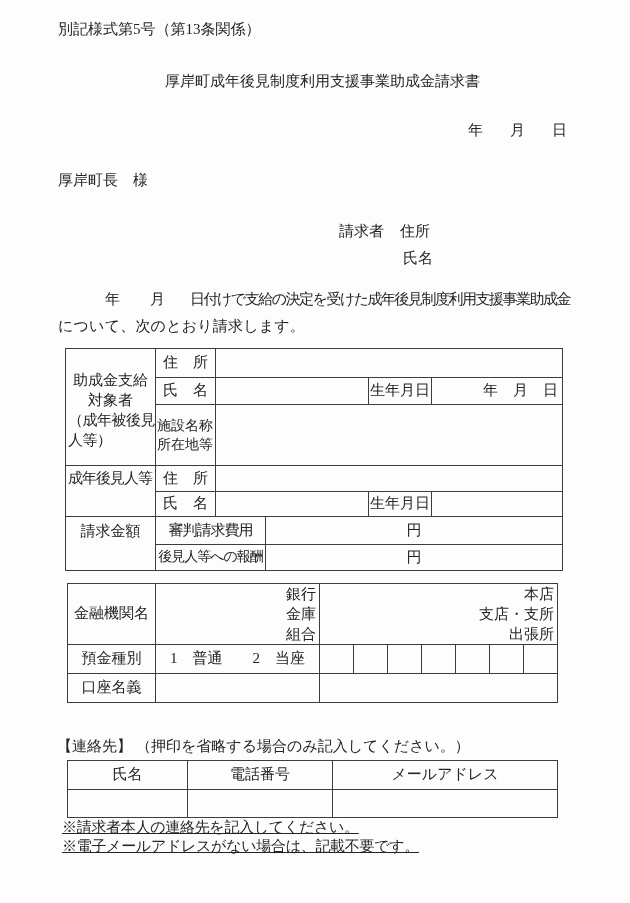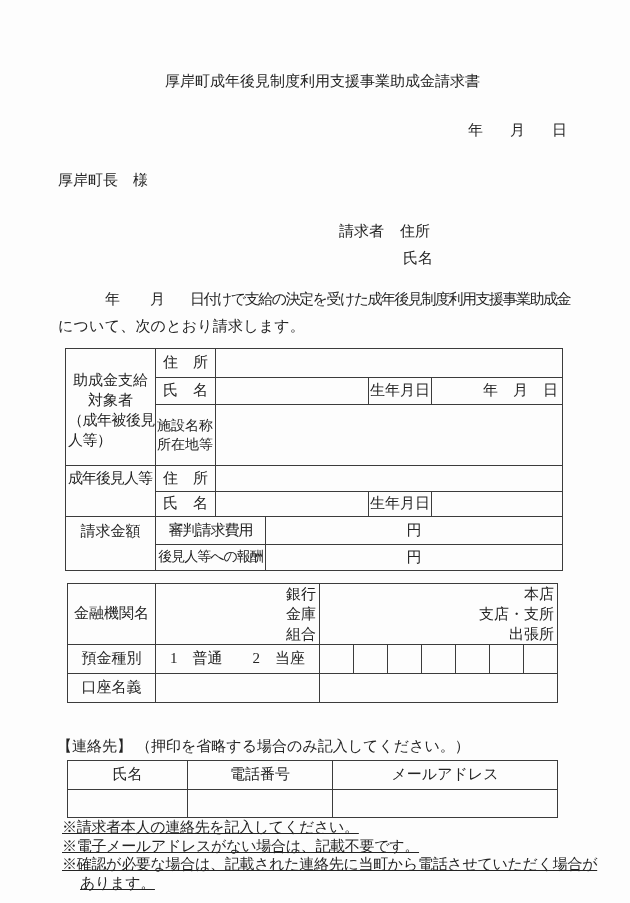--- a/index.html
+++ b/index.html
@@ -49,20 +49,21 @@
     position:absolute;left:62px;top:818px;width:549px;
     line-height:18.5px;letter-spacing:-0.3px;text-decoration:underline;
   }
   .note{padding-left:18px;text-indent:-18px;}
 </style>
 </head>
 <body>
 
 <div class="page">
 
+  <div class="abs" style="left:58px;top:21px;">別記様式第5号（第13条関係）</div>
 
   <div class="abs" style="left:165px;top:73px;">厚岸町成年後見制度利用支援事業助成金請求書</div>
 
   <div class="abs flexrow" style="left:468px;top:122px;gap:27px;">
     <span>年</span>
     <span>月</span>
     <span>日</span>
   </div>
 
   <div class="abs" style="left:58px;top:172px;">厚岸町長　様</div>
@@ -203,16 +204,15 @@
       <td></td>
       <td></td>
       <td></td>
     </tr>
   </tbody>
     </table>
 
   <div class="notes">
     <div class="note">※請求者本人の連絡先を記入してください。</div>
     <div class="note">※電子メールアドレスがない場合は、記載不要です。</div>
-    <div class="note">※確認が必要な場合は、記載された連絡先に当町から電話させていただく場合があります。</div>
   </div>
 
 </div>
 
 </body></html>

